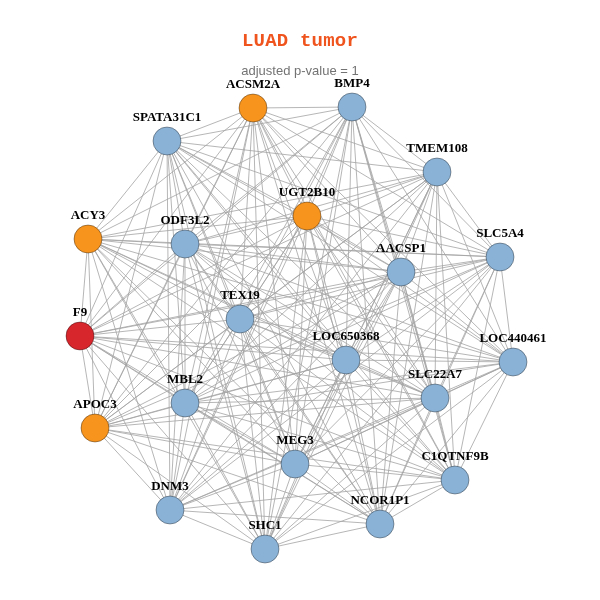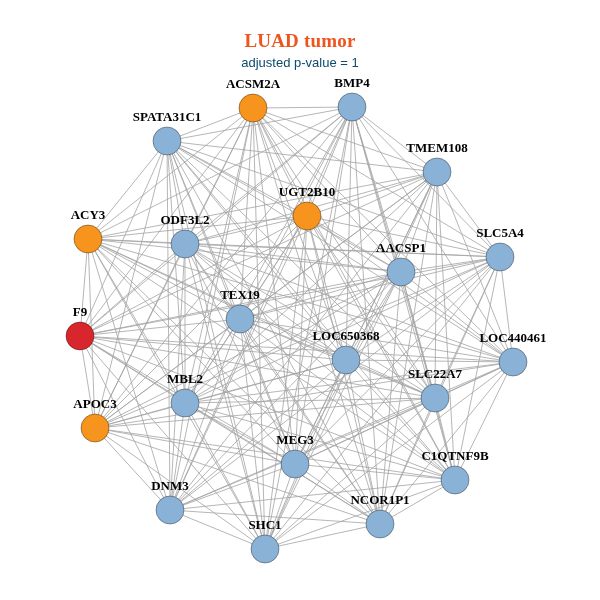--- a/index.html
+++ b/index.html
@@ -14,21 +14,21 @@
       background: #ffffff;
       overflow: hidden;
       font-family: "Liberation Sans", sans-serif;
     }
     #plot-title {
       position: absolute;
       left: 0;
       top: 30px;
       width: 600px;
       text-align: center;
-      font-family: Liberation Serif, serif;
+      font-family: Liberation Mono, monospace;
       font-weight: bold;
       font-size: 19px;
       letter-spacing: 0.2px;
     }
     #plot-subtitle {
       position: absolute;
       left: 0;
       top: 55px;
       width: 600px;
       text-align: center;
@@ -303,14 +303,14 @@
       <text x="435" y="378" class="node-label" fill="#000000">SLC22A7</text>
       <text x="185" y="383" class="node-label" fill="#000000">MBL2</text>
       <text x="95" y="408" class="node-label" fill="#000000">APOC3</text>
       <text x="295" y="444" class="node-label" fill="#000000">MEG3</text>
       <text x="455" y="460" class="node-label" fill="#000000">C1QTNF9B</text>
       <text x="170" y="490" class="node-label" fill="#000000">DNM3</text>
       <text x="380" y="504" class="node-label" fill="#000000">NCOR1P1</text>
       <text x="265" y="529" class="node-label" fill="#000000">SHC1</text>
     </svg>
   <div id="plot-title" style="color: rgb(240, 84, 30);">LUAD tumor</div>
-  <div id="plot-subtitle" style="color: #0c4a6e;">adjusted p-value = 1</div>
+  <div id="plot-subtitle" style="color: #737373; margin-top: 8px;">adjusted p-value = 1</div>
 </div>
 
 </body></html>

